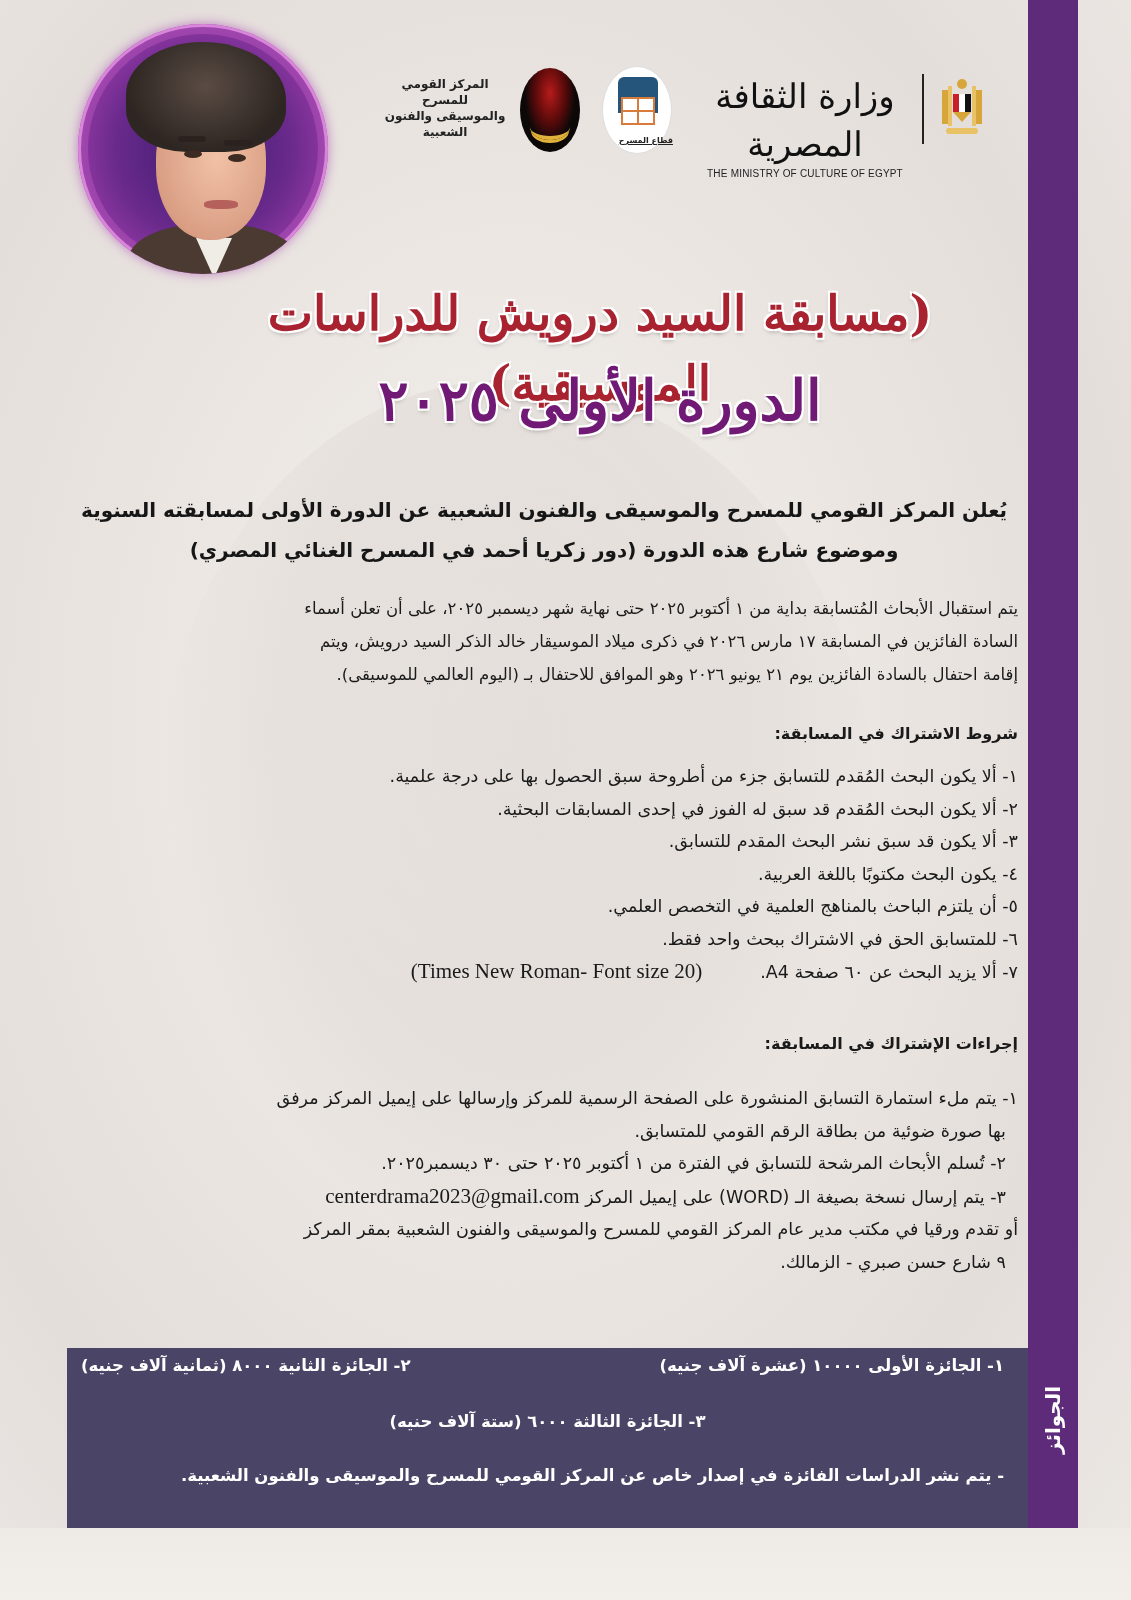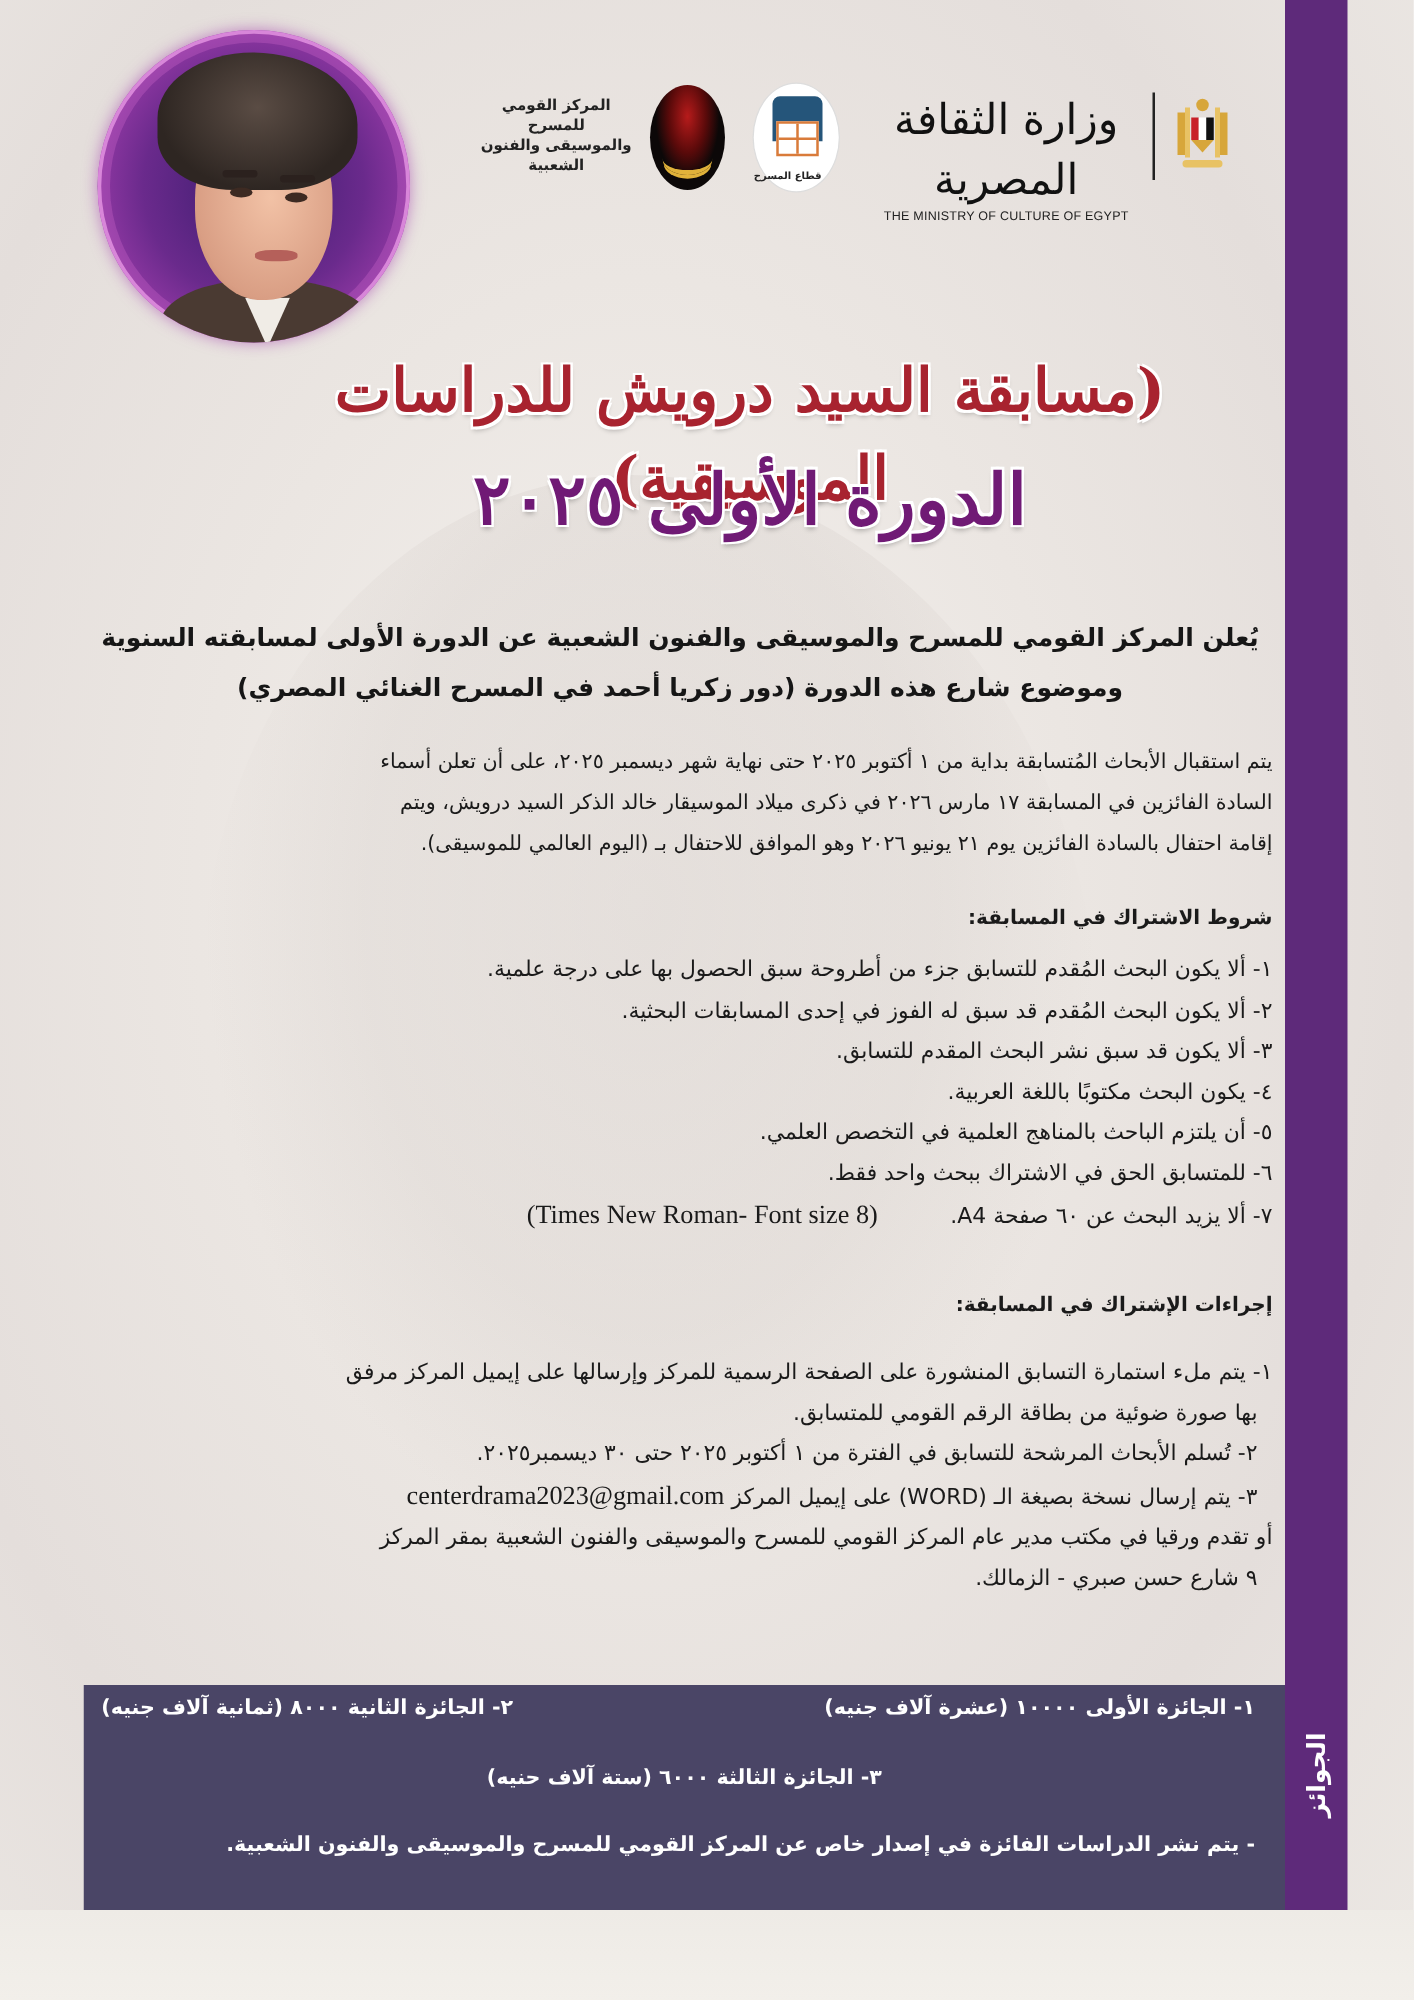--- a/index.html
+++ b/index.html
@@ -85,21 +85,21 @@
     .logo-theatre .block {
       position: absolute; left: 15px; top: 10px; width: 40px; height: 36px; background: #25557a; border-radius: 6px 6px 0 0;
     }
     .logo-theatre .grid {
       position: absolute; left: 18px; top: 30px; width: 34px; height: 28px;
       border: 2px solid #d97b3a; background:
         linear-gradient(#d97b3a,#d97b3a) 50% 0/2px 100% no-repeat,
         linear-gradient(#d97b3a,#d97b3a) 0 50%/100% 2px no-repeat, #fff;
     }
     .logo-theatre .cap {
-      position: absolute; left: 0; bottom: 8px; width: 70px; text-align: left; font-size: 8px; color: #222; font-weight: bold;
+      position: absolute; left: 0; bottom: 8px; width: 70px; text-align: right; font-size: 8px; color: #222; font-weight: bold; text-decoration: underline;
     }
     .ministry {
       position: absolute; left: 318px; top: 6px; width: 214px; height: 80px; text-align: center;
     }
     .ministry .ar { font-size: 34px; line-height: 48px; color: #111; font-family: "DejaVu Serif", serif; }
     .ministry .en { font-size: 10px; color: #222; letter-spacing: 0.2px; font-family: "Liberation Sans", sans-serif; }
     .divider-line {
       position: absolute; left: 542px; top: 8px; width: 2px; height: 70px; background: #222;
     }
     .eagle {
@@ -224,21 +224,21 @@
 
 <div class="section-head" style="top:724px;margin-left:39px;">شروط الاشتراك في المسابقة:</div>
 <ul class="cond-list">
   <li>١- ألا يكون البحث المُقدم للتسابق جزء من أطروحة سبق الحصول بها على درجة علمية.</li>
   <li>٢- ألا يكون البحث المُقدم قد سبق له  الفوز في إحدى المسابقات البحثية.</li>
   <li>٣- ألا يكون قد سبق نشر البحث المقدم للتسابق.</li>
   <li>٤- يكون البحث مكتوبًا باللغة العربية.</li>
   <li>٥- أن يلتزم الباحث بالمناهج العلمية في التخصص العلمي.</li>
   <li>٦- للمتسابق الحق في الاشتراك ببحث واحد فقط.</li>
   <li>
-    <span>٧-  ألا يزيد البحث عن ٦٠ صفحة A4.</span><span class="tnr" dir="ltr">(Times New Roman- Font size 8)</span>
+    <span>٧-  ألا يزيد البحث عن ٦٠ صفحة A4.</span><span class="tnr" dir="ltr">(Times New Roman- Font size 20)</span>
   </li>
 </ul>
 
 <div class="section-head" style="top:1034px;">إجراءات الإشتراك في المسابقة:</div>
 <ul class="proc-list">
   <li>١- يتم ملء استمارة التسابق المنشورة على الصفحة الرسمية للمركز وإرسالها على إيميل المركز مرفق</li>
   <li class="sub">بها صورة ضوئية من بطاقة الرقم القومي للمتسابق.</li>
   <li class="sub">٢- تُسلم الأبحاث المرشحة للتسابق في الفترة من ١ أكتوبر ٢٠٢٥ حتى ٣٠ ديسمبر٢٠٢٥.</li>
   <li class="sub">
     <span>٣- يتم إرسال نسخة بصيغة الـ (WORD) على إيميل المركز</span>

